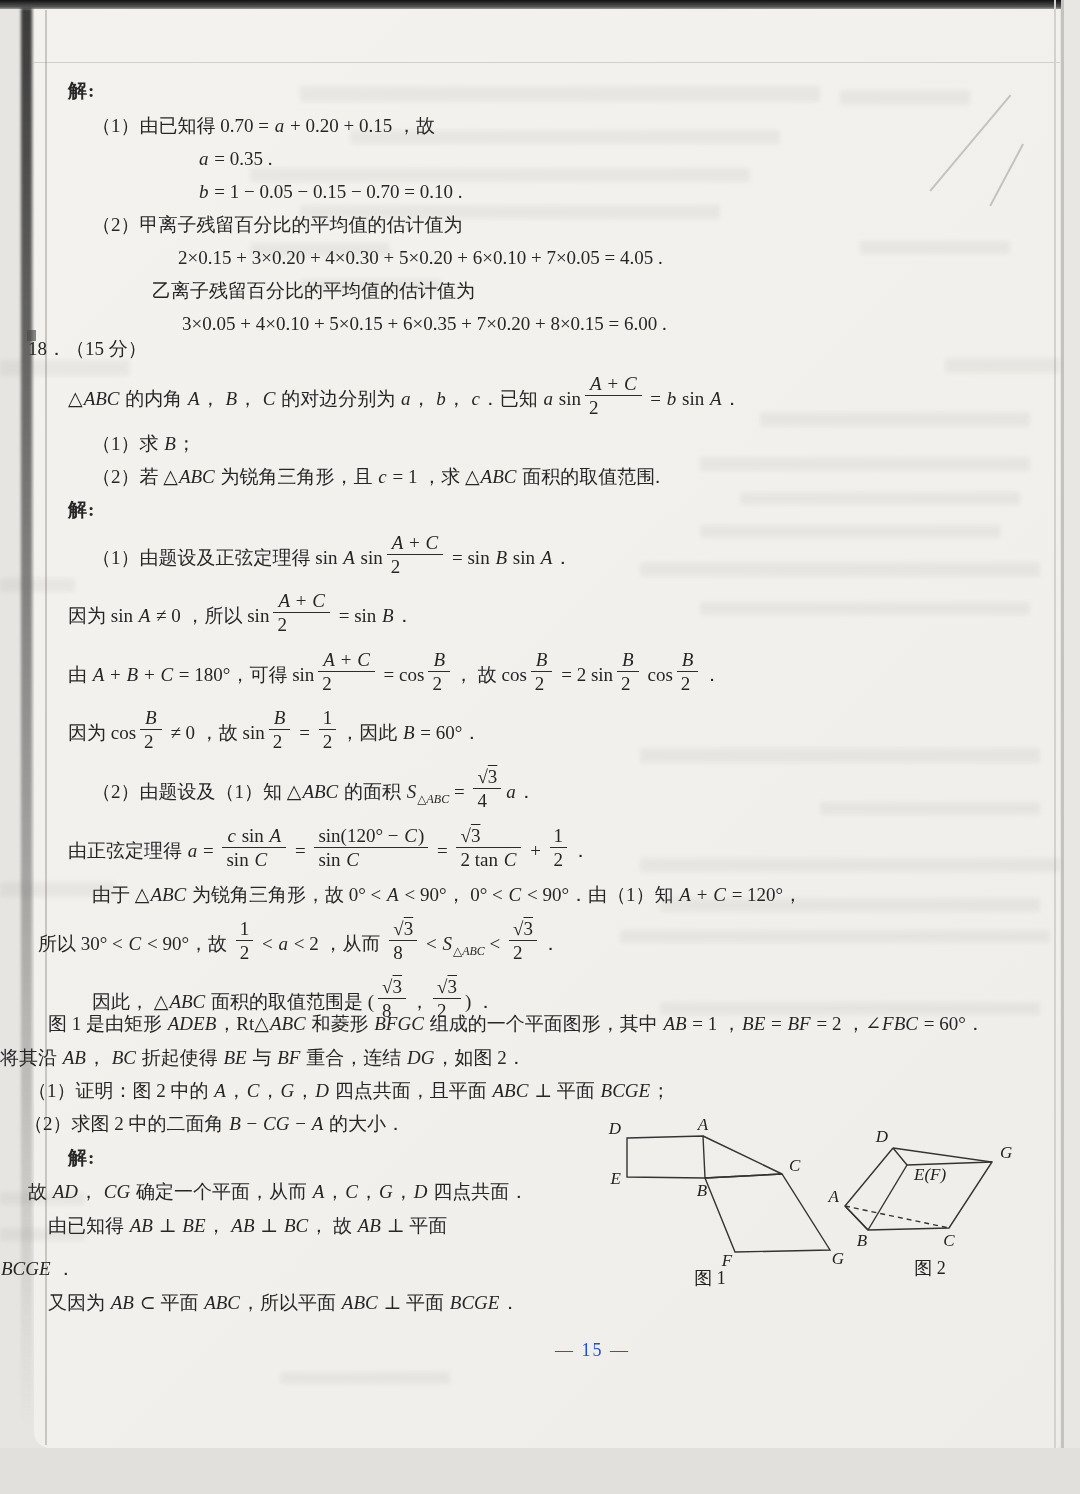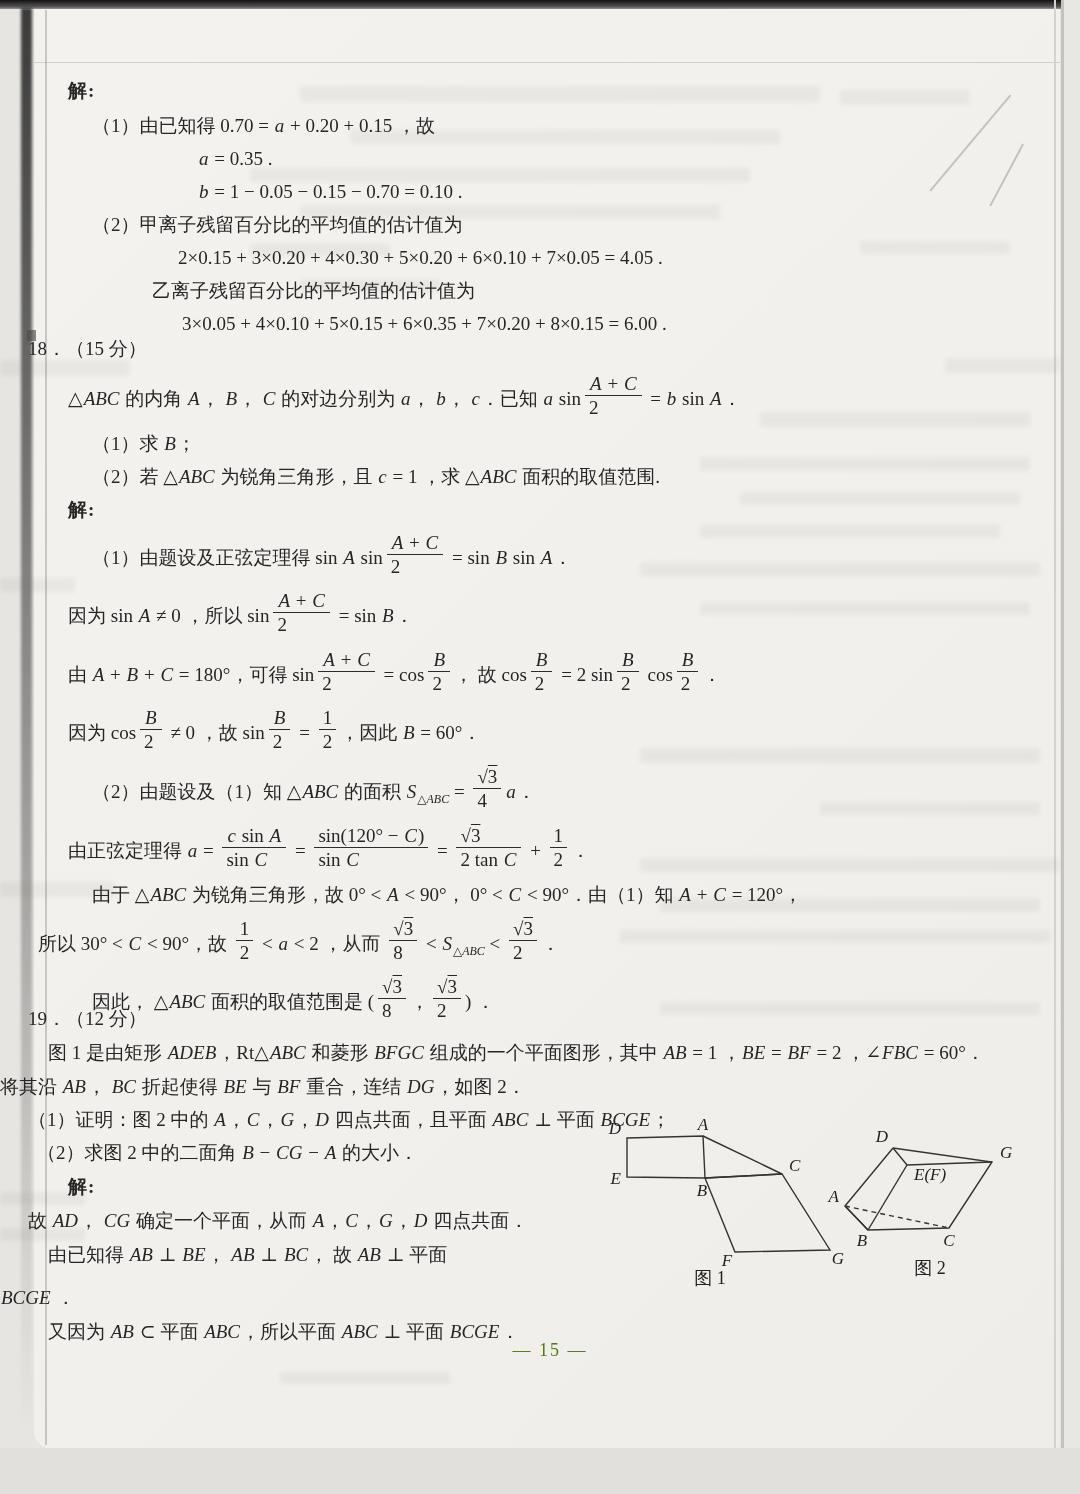--- a/index.html
+++ b/index.html
@@ -64,22 +64,22 @@
   .frac .fd{display:block;padding:1px 4px 0;}
   .sq{letter-spacing:0;}
   .sq .ov{text-decoration:overline;}
   
   .fig{position:absolute;}
   .fig svg{overflow:visible;}
   .fig .vlab{font-style:italic;font-size:17px;fill:#222;}
   .fig .cap{font-style:normal;font-size:18px;fill:#222;}
   
   .footer{
-    position:absolute;left:470px;top:1340px;width:160px;text-align:center;
-    font-size:18px;letter-spacing:2px;color:#4d7c0f;
+    position:absolute;left:470px;top:1340px;width:160px;text-align:right;
+    font-size:18px;letter-spacing:2px;color:#1d4ed8;
   }
 </style>
 </head>
 <body>
 
 <div class="page"></div>
 <div class="topband"></div>
 <div class="bindshadow"></div>
 <div class="leftline"></div>
 <div class="lefttick"></div>
@@ -139,25 +139,24 @@
     <div class="line" style="margin-left: 68px; margin-top: 9px;">因为 sin <span class="m">A</span> ≠ 0 ，所以 sin<span class="frac"><span class="fn"><span class="m">A</span> + <span class="m">C</span></span><span class="fd">2</span></span> = sin <span class="m">B</span>．</div>
     <div class="line" style="margin-left: 68px; margin-top: 9px;">由 <span class="m">A</span> + <span class="m">B</span> + <span class="m">C</span> = 180°，可得 sin<span class="frac"><span class="fn"><span class="m">A</span> + <span class="m">C</span></span><span class="fd">2</span></span> = cos<span class="frac"><span class="fn"><span class="m">B</span></span><span class="fd">2</span></span>， 故 cos<span class="frac"><span class="fn"><span class="m">B</span></span><span class="fd">2</span></span> = 2 sin<span class="frac"><span class="fn"><span class="m">B</span></span><span class="fd">2</span></span> cos<span class="frac"><span class="fn"><span class="m">B</span></span><span class="fd">2</span></span>．</div>
     <div class="line" style="margin-left: 68px; margin-top: 9px;">因为 cos<span class="frac"><span class="fn"><span class="m">B</span></span><span class="fd">2</span></span> ≠ 0 ，故 sin<span class="frac"><span class="fn"><span class="m">B</span></span><span class="fd">2</span></span> = <span class="frac"><span class="fn">1</span><span class="fd">2</span></span>，因此 <span class="m">B</span> = 60°．</div>
     <div class="line" style="margin-left: 92px; margin-top: 9px;">（2）由题设及（1）知 △<span class="m">ABC</span> 的面积 <span class="m">S</span><span class="sb">△ABC</span> = <span class="frac"><span class="fn"><span class="sq">√<span class="ov">3</span></span></span><span class="fd">4</span></span><span class="m">a</span>．</div>
     <div class="line" style="margin-left: 68px; margin-top: 9px;">由正弦定理得 <span class="m">a</span> = <span class="frac"><span class="fn"><span class="m">c</span> sin <span class="m">A</span></span><span class="fd">sin <span class="m">C</span></span></span> = <span class="frac"><span class="fn">sin(120° − <span class="m">C</span>)</span><span class="fd">sin <span class="m">C</span></span></span> = <span class="frac"><span class="fn"><span class="sq">√<span class="ov">3</span></span></span><span class="fd">2 tan <span class="m">C</span></span></span> + <span class="frac"><span class="fn">1</span><span class="fd">2</span></span>．</div>
     <div class="line" style="margin-left: 92px; margin-top: 7px;">由于 △<span class="m">ABC</span> 为锐角三角形，故 0° &lt; <span class="m">A</span> &lt; 90°， 0° &lt; <span class="m">C</span> &lt; 90°．由（1）知 <span class="m">A</span> + <span class="m">C</span> = 120°，</div>
     <div class="line" style="margin-left: 38px; margin-top: 7px;">所以 30° &lt; <span class="m">C</span> &lt; 90°，故 <span class="frac"><span class="fn">1</span><span class="fd">2</span></span> &lt; <span class="m">a</span> &lt; 2 ，从而 <span class="frac"><span class="fn"><span class="sq">√<span class="ov">3</span></span></span><span class="fd">8</span></span> &lt; <span class="m">S</span><span class="sb">△ABC</span> &lt; <span class="frac"><span class="fn"><span class="sq">√<span class="ov">3</span></span></span><span class="fd">2</span></span>．</div>
     <div class="line" style="margin-left: 92px; margin-top: 8px;">因此， △<span class="m">ABC</span> 面积的取值范围是 (<span class="frac"><span class="fn"><span class="sq">√<span class="ov">3</span></span></span><span class="fd">8</span></span>，<span class="frac"><span class="fn"><span class="sq">√<span class="ov">3</span></span></span><span class="fd">2</span></span>) ．</div>
   </div>
 <div class="sec" style="top:1004px">
-    <div class="line" style="margin-left: 28px; margin-top: 0px;">19．（12 分）</div>
     <div class="line" style="margin-left: 48px; margin-top: 5px;">图 1 是由矩形 <span class="m">ADEB</span>，Rt△<span class="m">ABC</span> 和菱形 <span class="m">BFGC</span> 组成的一个平面图形，其中 <span class="m">AB</span> = 1 ，<span class="m">BE</span> = <span class="m">BF</span> = 2 ，∠<span class="m">FBC</span> = 60°．</div>
     <div class="line" style="margin-left: 0px; margin-top: 5px;">将其沿 <span class="m">AB</span>， <span class="m">BC</span> 折起使得 <span class="m">BE</span> 与 <span class="m">BF</span> 重合，连结 <span class="m">DG</span>，如图 2．</div>
     <div class="line" style="margin-left: 28px; margin-top: 4px;">（1）证明：图 2 中的 <span class="m">A</span>，<span class="m">C</span>，<span class="m">G</span>，<span class="m">D</span> 四点共面，且平面 <span class="m">ABC</span> ⊥ 平面 <span class="m">BCGE</span>；</div>
-    <div class="line" style="margin-left: 37px; margin-top: 4px;">（2）求图 2 中的二面角 <span class="m">B</span> − <span class="m">CG</span> − <span class="m">A</span> 的大小．</div>
+    <div class="line" style="margin-left: 24px; margin-top: 4px;">（2）求图 2 中的二面角 <span class="m">B</span> − <span class="m">CG</span> − <span class="m">A</span> 的大小．</div>
     <div class="line b" style="margin-left: 68px; margin-top: 5px;">解:</div>
     <div class="line" style="margin-left: 28px; margin-top: 5px;">故 <span class="m">AD</span>， <span class="m">CG</span> 确定一个平面，从而 <span class="m">A</span>，<span class="m">C</span>，<span class="m">G</span>，<span class="m">D</span> 四点共面．</div>
     <div class="line" style="margin-left: 48px; margin-top: 5px;">由已知得 <span class="m">AB</span> ⊥ <span class="m">BE</span>， <span class="m">AB</span> ⊥ <span class="m">BC</span>， 故 <span class="m">AB</span> ⊥ 平面</div>
     <div class="line" style="margin-left: 0px; margin-top: 14px;"><span class="m">BCGE</span> ．</div>
     <div class="line" style="margin-left: 48px; margin-top: 5px;">又因为 <span class="m">AB</span> ⊂ 平面 <span class="m">ABC</span>，所以平面 <span class="m">ABC</span> ⊥ 平面 <span class="m">BCGE</span>．</div>
   </div>
 
 <div class="fig" style="left:545px;top:1118px">
   <svg width="330" height="170" viewBox="0 0 330 170">
     <g fill="none" stroke="#333" stroke-width="1.4">

